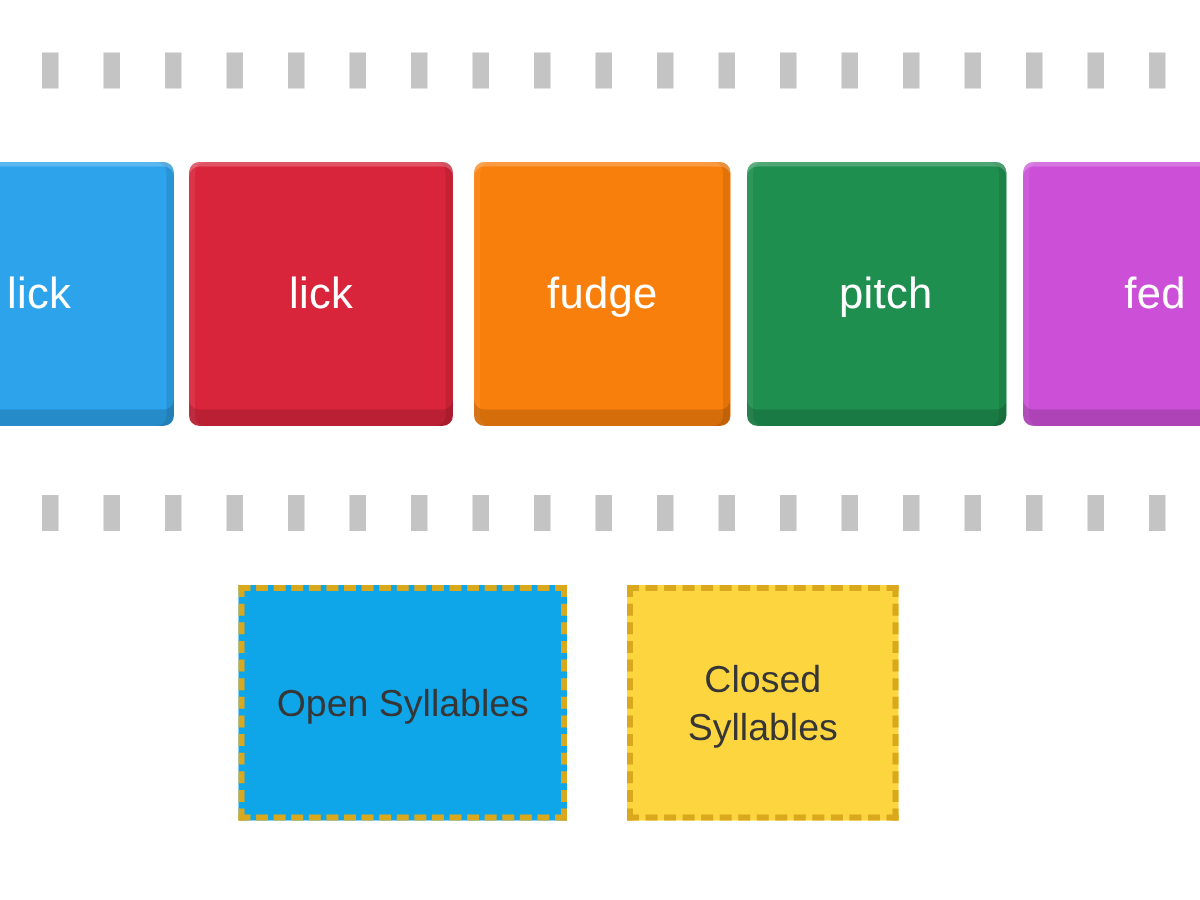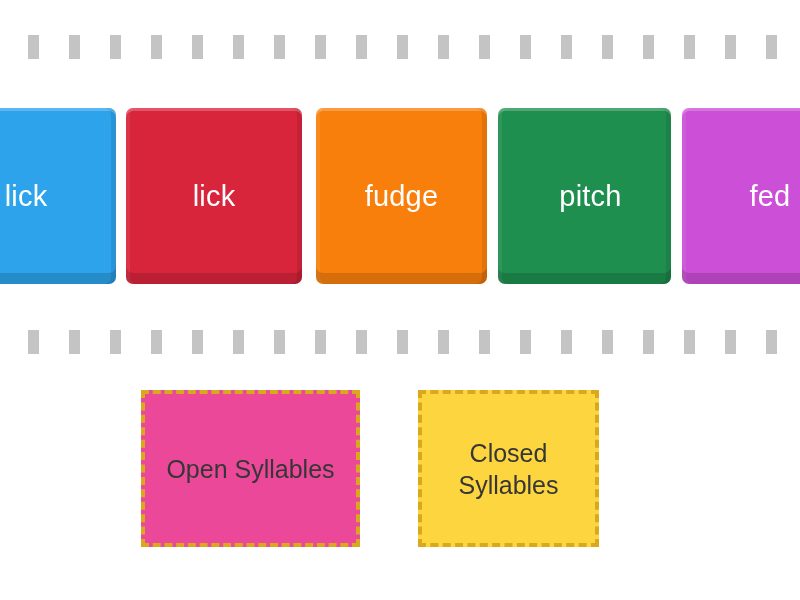--- a/index.html
+++ b/index.html
@@ -193,21 +193,21 @@
       <span class="dash" style="left: 561px; background: rgb(196, 196, 196);"></span>
       <span class="dash" style="left: 602px; background: rgb(196, 196, 196);"></span>
       <span class="dash" style="left: 643px; background: rgb(196, 196, 196);"></span>
       <span class="dash" style="left: 684px; background: rgb(196, 196, 196);"></span>
       <span class="dash" style="left: 725px; background: rgb(196, 196, 196);"></span>
       <span class="dash" style="left: 766px; background: rgb(196, 196, 196);"></span>
     </div>
 
   <div id="dropzones">
 
-    <div class="dropzone dropzone-0" style="background: #ec4899; border-color: rgb(217, 168, 28); color: rgb(54, 54, 54);">
+    <div class="dropzone dropzone-0" style="background: #0ea5e9; border-color: rgb(217, 168, 28); color: rgb(54, 54, 54); margin-left: 18px;">
       <span>Open Syllables</span>
     </div>
 
     <div class="dropzone dropzone-1" style="background: rgb(252, 213, 63); border-color: rgb(217, 168, 28); color: rgb(54, 54, 54);">
       <span>Closed Syllables</span>
     </div>
 
   </div>
 
 </div>

